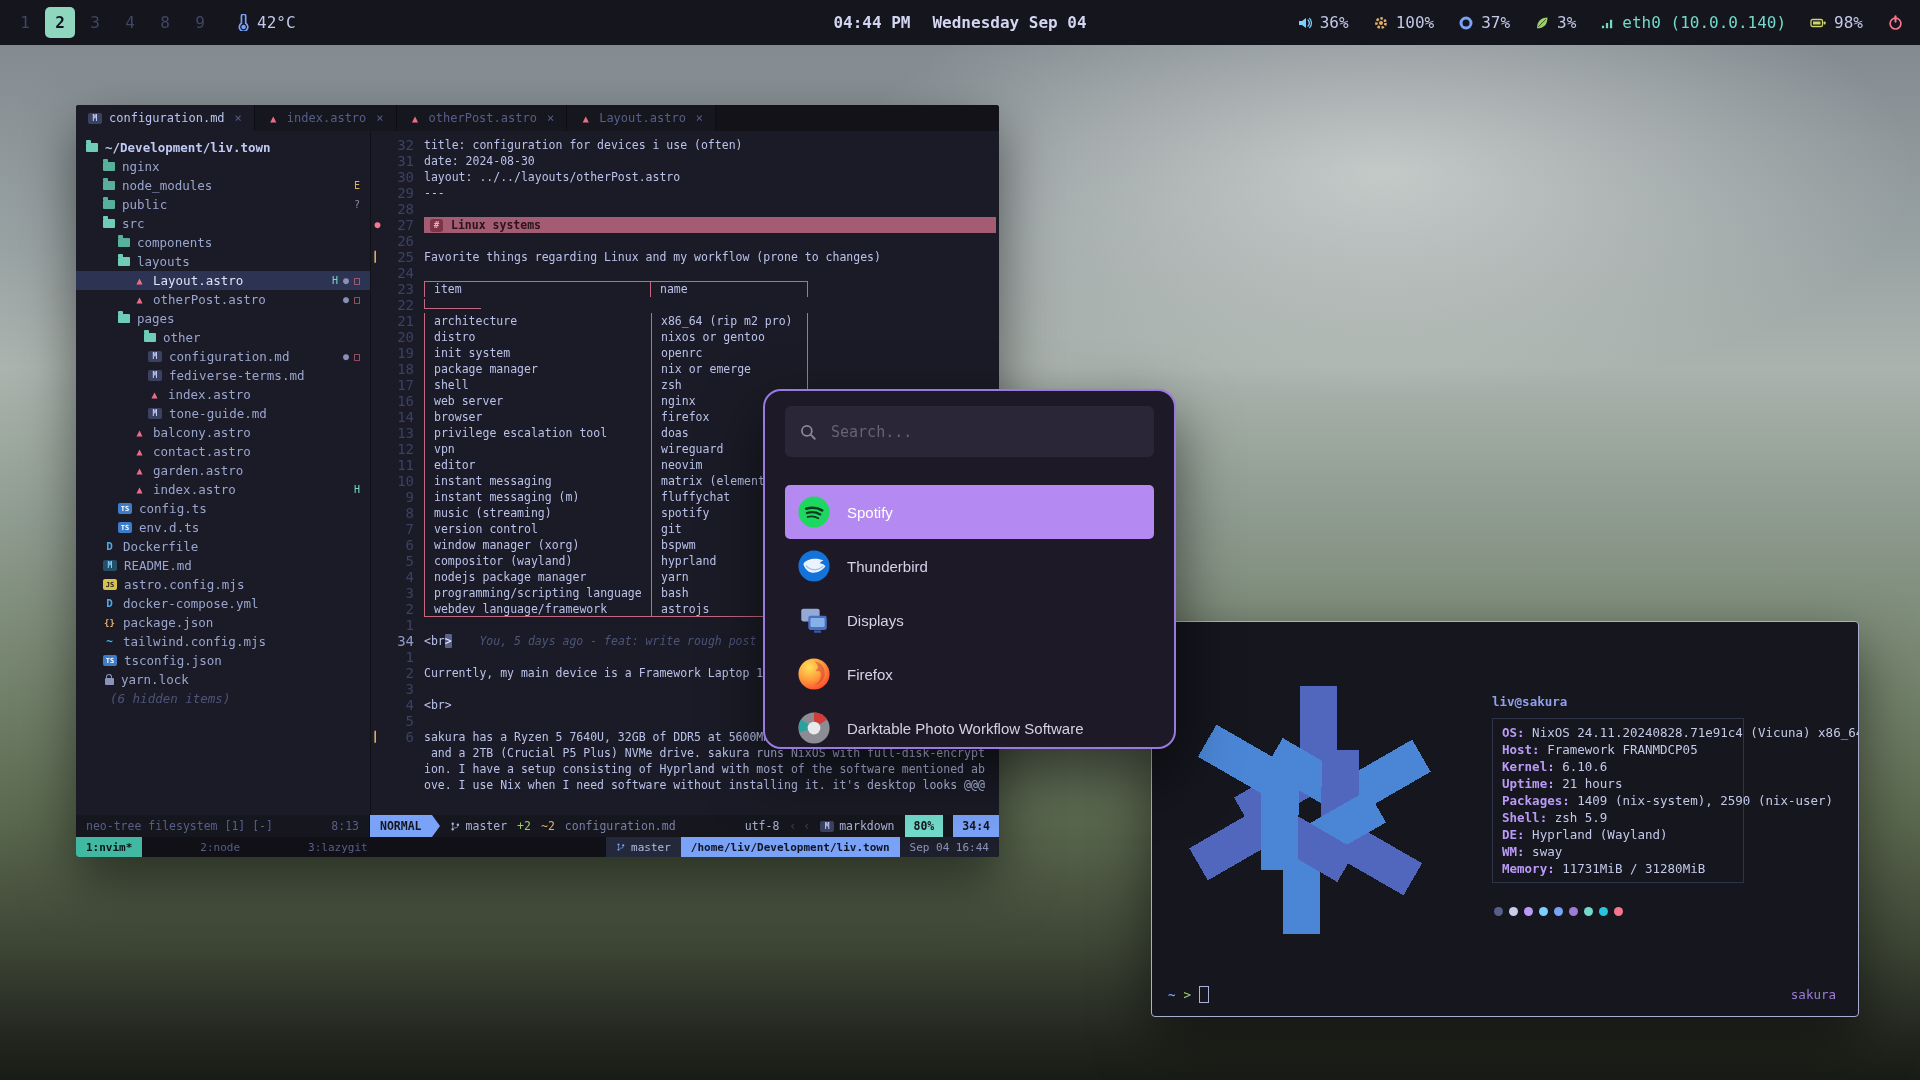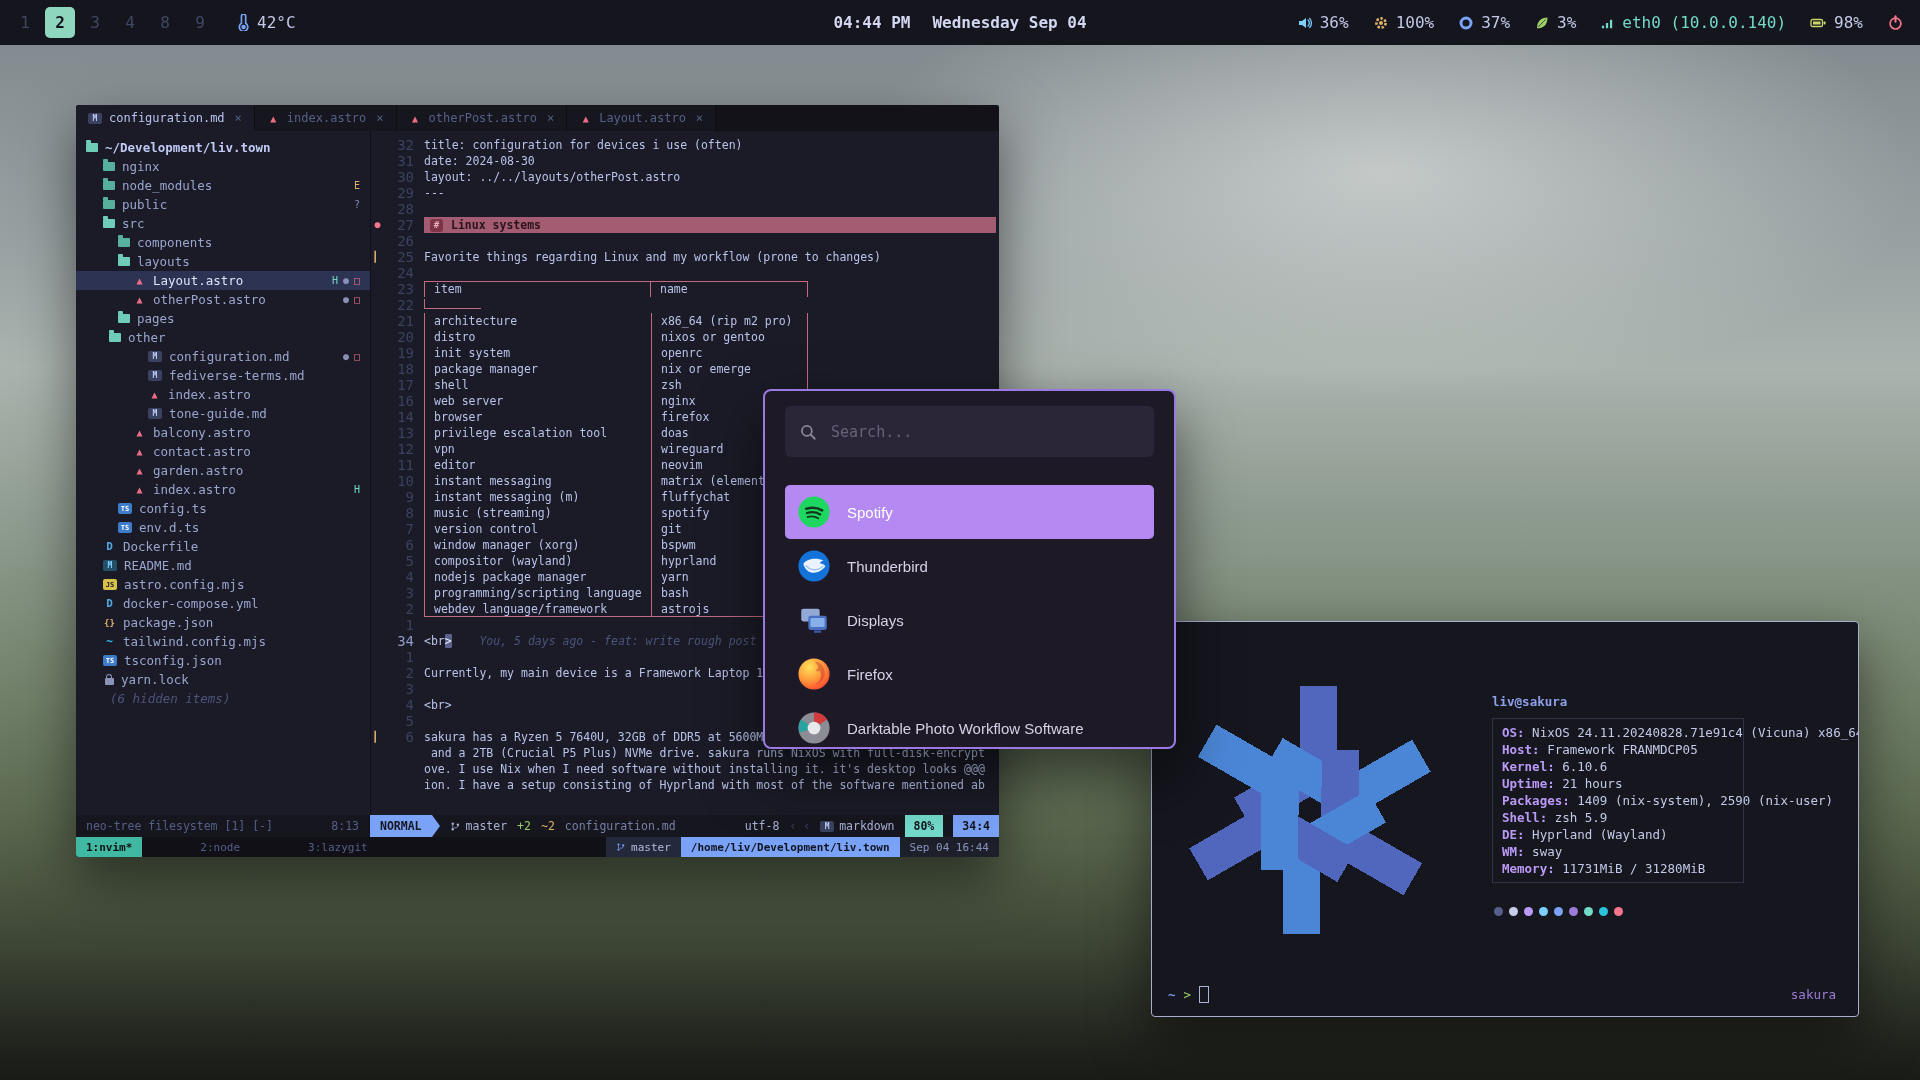--- a/index.html
+++ b/index.html
@@ -102,21 +102,21 @@
   .tmuxbar{height:20px;background:#101016;display:flex;align-items:center;font-size:11px;color:#565f89;flex:none;}
   .twin{padding:0 10px;height:100%;display:flex;align-items:center;}
   .twin.active{background:#41b8a2;color:#0f1115;font-weight:bold;}
   .tmux-right{margin-left:auto;display:flex;align-items:stretch;height:100%;}
   .tmux-branch{display:flex;gap:5px;align-items:center;color:#b3bcdf;background:#24283b;padding:0 10px;}
   .tmux-path{background:var(--mode,#7aa2f7);color:#101422;padding:0 10px;display:flex;align-items:center;font-weight:bold;}
   .tmux-date{background:#1d1f2b;color:#8a93bd;padding:0 10px;display:flex;align-items:center;}
 
   
   .launcher{position:absolute;left:763px;top:389px;width:413px;height:360px;box-sizing:border-box;
-    background:#1d1927;border:2px solid var(--accent,#9a79e2);border-radius:8px;z-index:30;
+    background:#1d1927;border:2px solid var(--accent,#9a79e2);border-radius:18px;z-index:30;
     box-shadow:0 24px 60px rgba(0,0,0,.55);overflow:hidden;padding:15px 20px 0 20px;}
   .search-box{height:51px;background:#2a2638;border-radius:6px;display:flex;align-items:center;gap:12px;padding:0 14px;}
   .search-input{flex:1;background:transparent;border:none;outline:none;color:#cfc9e2;font:15px "DejaVu Sans Mono",monospace;}
   .search-input::placeholder{color:#696177;}
   .launcher-list{margin-top:28px;}
   .lrow{height:54px;display:flex;align-items:center;gap:16px;padding:0 12px;border-radius:5px;color:#d6d2e6;font:15px "Liberation Sans",sans-serif;}
   .lrow.selected{background:var(--sel,#b48af2);color:#ffffff;}
   .licon{width:34px;height:34px;flex:none;}
   .licon svg{width:34px;height:34px;display:block;}
 
@@ -293,21 +293,21 @@
               <span class="tlabel">otherPost.astro</span>
               <span class="tbadges">
                 <span class="badge-dim">●</span>
                 <span class="badge-red">□</span>
               </span>
             </div>
             <div class="titem" style="padding-left: 42px;">
               <span class="ic ic-folder open"></span>
               <span class="tlabel">pages</span>
             </div>
-            <div class="titem" style="padding-left: 33px;">
+            <div class="titem" style="padding-left: 68px;">
               <span class="ic ic-folder open"></span>
               <span class="tlabel">other</span>
             </div>
             <div class="titem" style="padding-left: 72px;">
               <span class="ic ic-md">M</span>
               <span class="tlabel">configuration.md</span>
               <span class="tbadges">
                 <span class="badge-dim">●</span>
                 <span class="badge-red">□</span>
               </span>
@@ -423,22 +423,22 @@
             <div class="bline"><span class="bsign"></span><span class="bgut">2</span><span class="btext"><span class="tc1 tlast">webdev language/framework</span><span class="tc2 tlast">astrojs</span></span></div>
             <div class="bline"><span class="bsign"></span><span class="bgut">1</span><span class="btext"></span></div>
             <div class="bline cursorline"><span class="bsign"></span><span class="bgut">34</span><span class="btext">&lt;br<span class="cursorblock">&gt;</span><span class="blame">    You, 5 days ago - feat: write rough post re</span></span></div>
             <div class="bline"><span class="bsign"></span><span class="bgut">1</span><span class="btext"></span></div>
             <div class="bline"><span class="bsign"></span><span class="bgut">2</span><span class="btext">Currently, my main device is a Framework Laptop 1</span></div>
             <div class="bline"><span class="bsign"></span><span class="bgut">3</span><span class="btext"></span></div>
             <div class="bline"><span class="bsign"></span><span class="bgut">4</span><span class="btext">&lt;br&gt;</span></div>
             <div class="bline"><span class="bsign"></span><span class="bgut">5</span><span class="btext"></span></div>
             <div class="bline"><span class="bsign sign-bar">▎</span><span class="bgut">6</span><span class="btext">sakura has a Ryzen 5 7640U, 32GB of DDR5 at 5600MHz (Kingston Fury Impact) memory</span></div>
             <div class="bline"><span class="bsign"></span><span class="bgut"></span><span class="btext"> and a 2TB (Crucial P5 Plus) NVMe drive. sakura runs NixOS with full-disk-encrypt</span></div>
+            <div class="bline"><span class="bsign"></span><span class="bgut"></span><span class="btext">ion. I have a setup consisting of Hyprland with most of the software mentioned ab</span></div>
             <div class="bline"><span class="bsign"></span><span class="bgut"></span><span class="btext">ove. I use Nix when I need software without installing it. it's desktop looks @@@</span></div>
-            <div class="bline"><span class="bsign"></span><span class="bgut"></span><span class="btext">ion. I have a setup consisting of Hyprland with most of the software mentioned ab</span></div>
           </div>
       </div>
     </div>
     <div class="statusline">
       <div class="sl-neotree">
         <span>neo-tree filesystem [1] [-]</span>
         <span>8:13</span>
       </div>
       <div class="sl-main">
         <span class="sl-mode">NORMAL</span>

